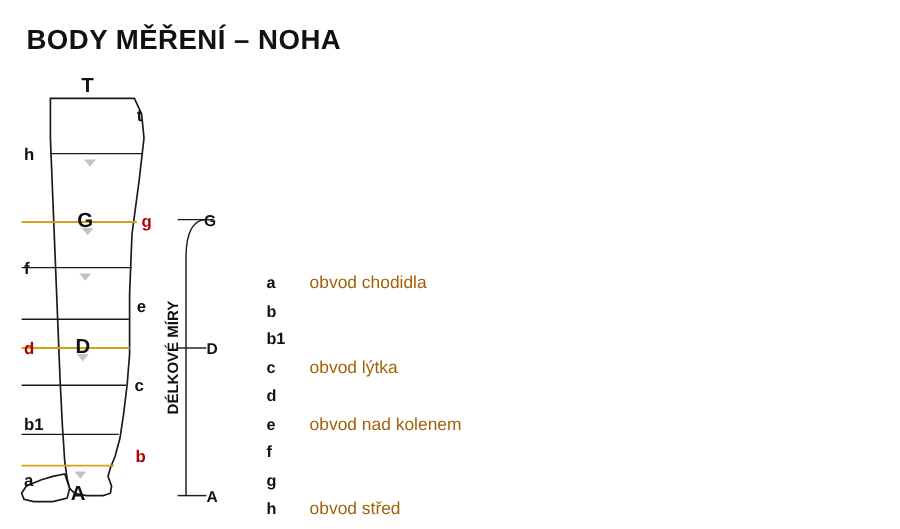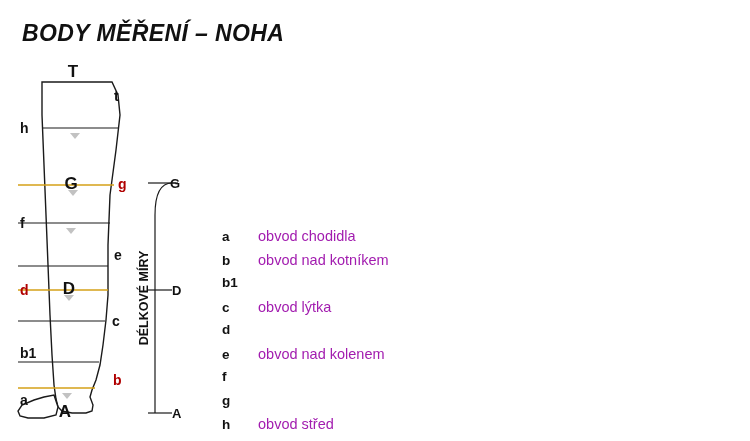--- a/index.html
+++ b/index.html
@@ -17,21 +17,20 @@
   }
   #page-title {
     position: absolute;
     left: 22px;
     top: 20px;
     font-size: 23px;
     font-weight: bold;
     letter-spacing: 0.4px;
     color: #111111;
     white-space: nowrap;
-    font-style: italic;
   }
   #diagram {
     position: absolute;
     left: 0;
     top: 55px;
     width: 400px;
     height: 386px;
   }
   #legend {
     position: absolute;
@@ -46,21 +45,21 @@
     font-size: 14.5px;
   }
   .legend-key {
     width: 36px;
     flex: 0 0 36px;
     font-weight: bold;
     font-size: 13.5px;
     color: #111111;
   }
   .legend-desc {
-    color: #a21caf;
+    color: #a16207;
     white-space: nowrap;
   }
   .svg-label {
     font-family: "Liberation Sans", sans-serif;
   }
 </style>
 </head>
 <body>
 
 <div id="page-title">BODY MĚŘENÍ – NOHA</div>
@@ -155,21 +154,20 @@
   </svg>
 </div>
 
 <div id="legend">
   <div class="legend-row">
     <span class="legend-key">a</span>
     <span class="legend-desc">obvod chodidla</span>
   </div>
   <div class="legend-row">
     <span class="legend-key">b</span>
-    <span class="legend-desc">obvod nad kotníkem</span>
   </div>
   <div class="legend-row">
     <span class="legend-key">b1</span>
   </div>
   <div class="legend-row">
     <span class="legend-key">c</span>
     <span class="legend-desc">obvod lýtka</span>
   </div>
   <div class="legend-row">
     <span class="legend-key">d</span>

